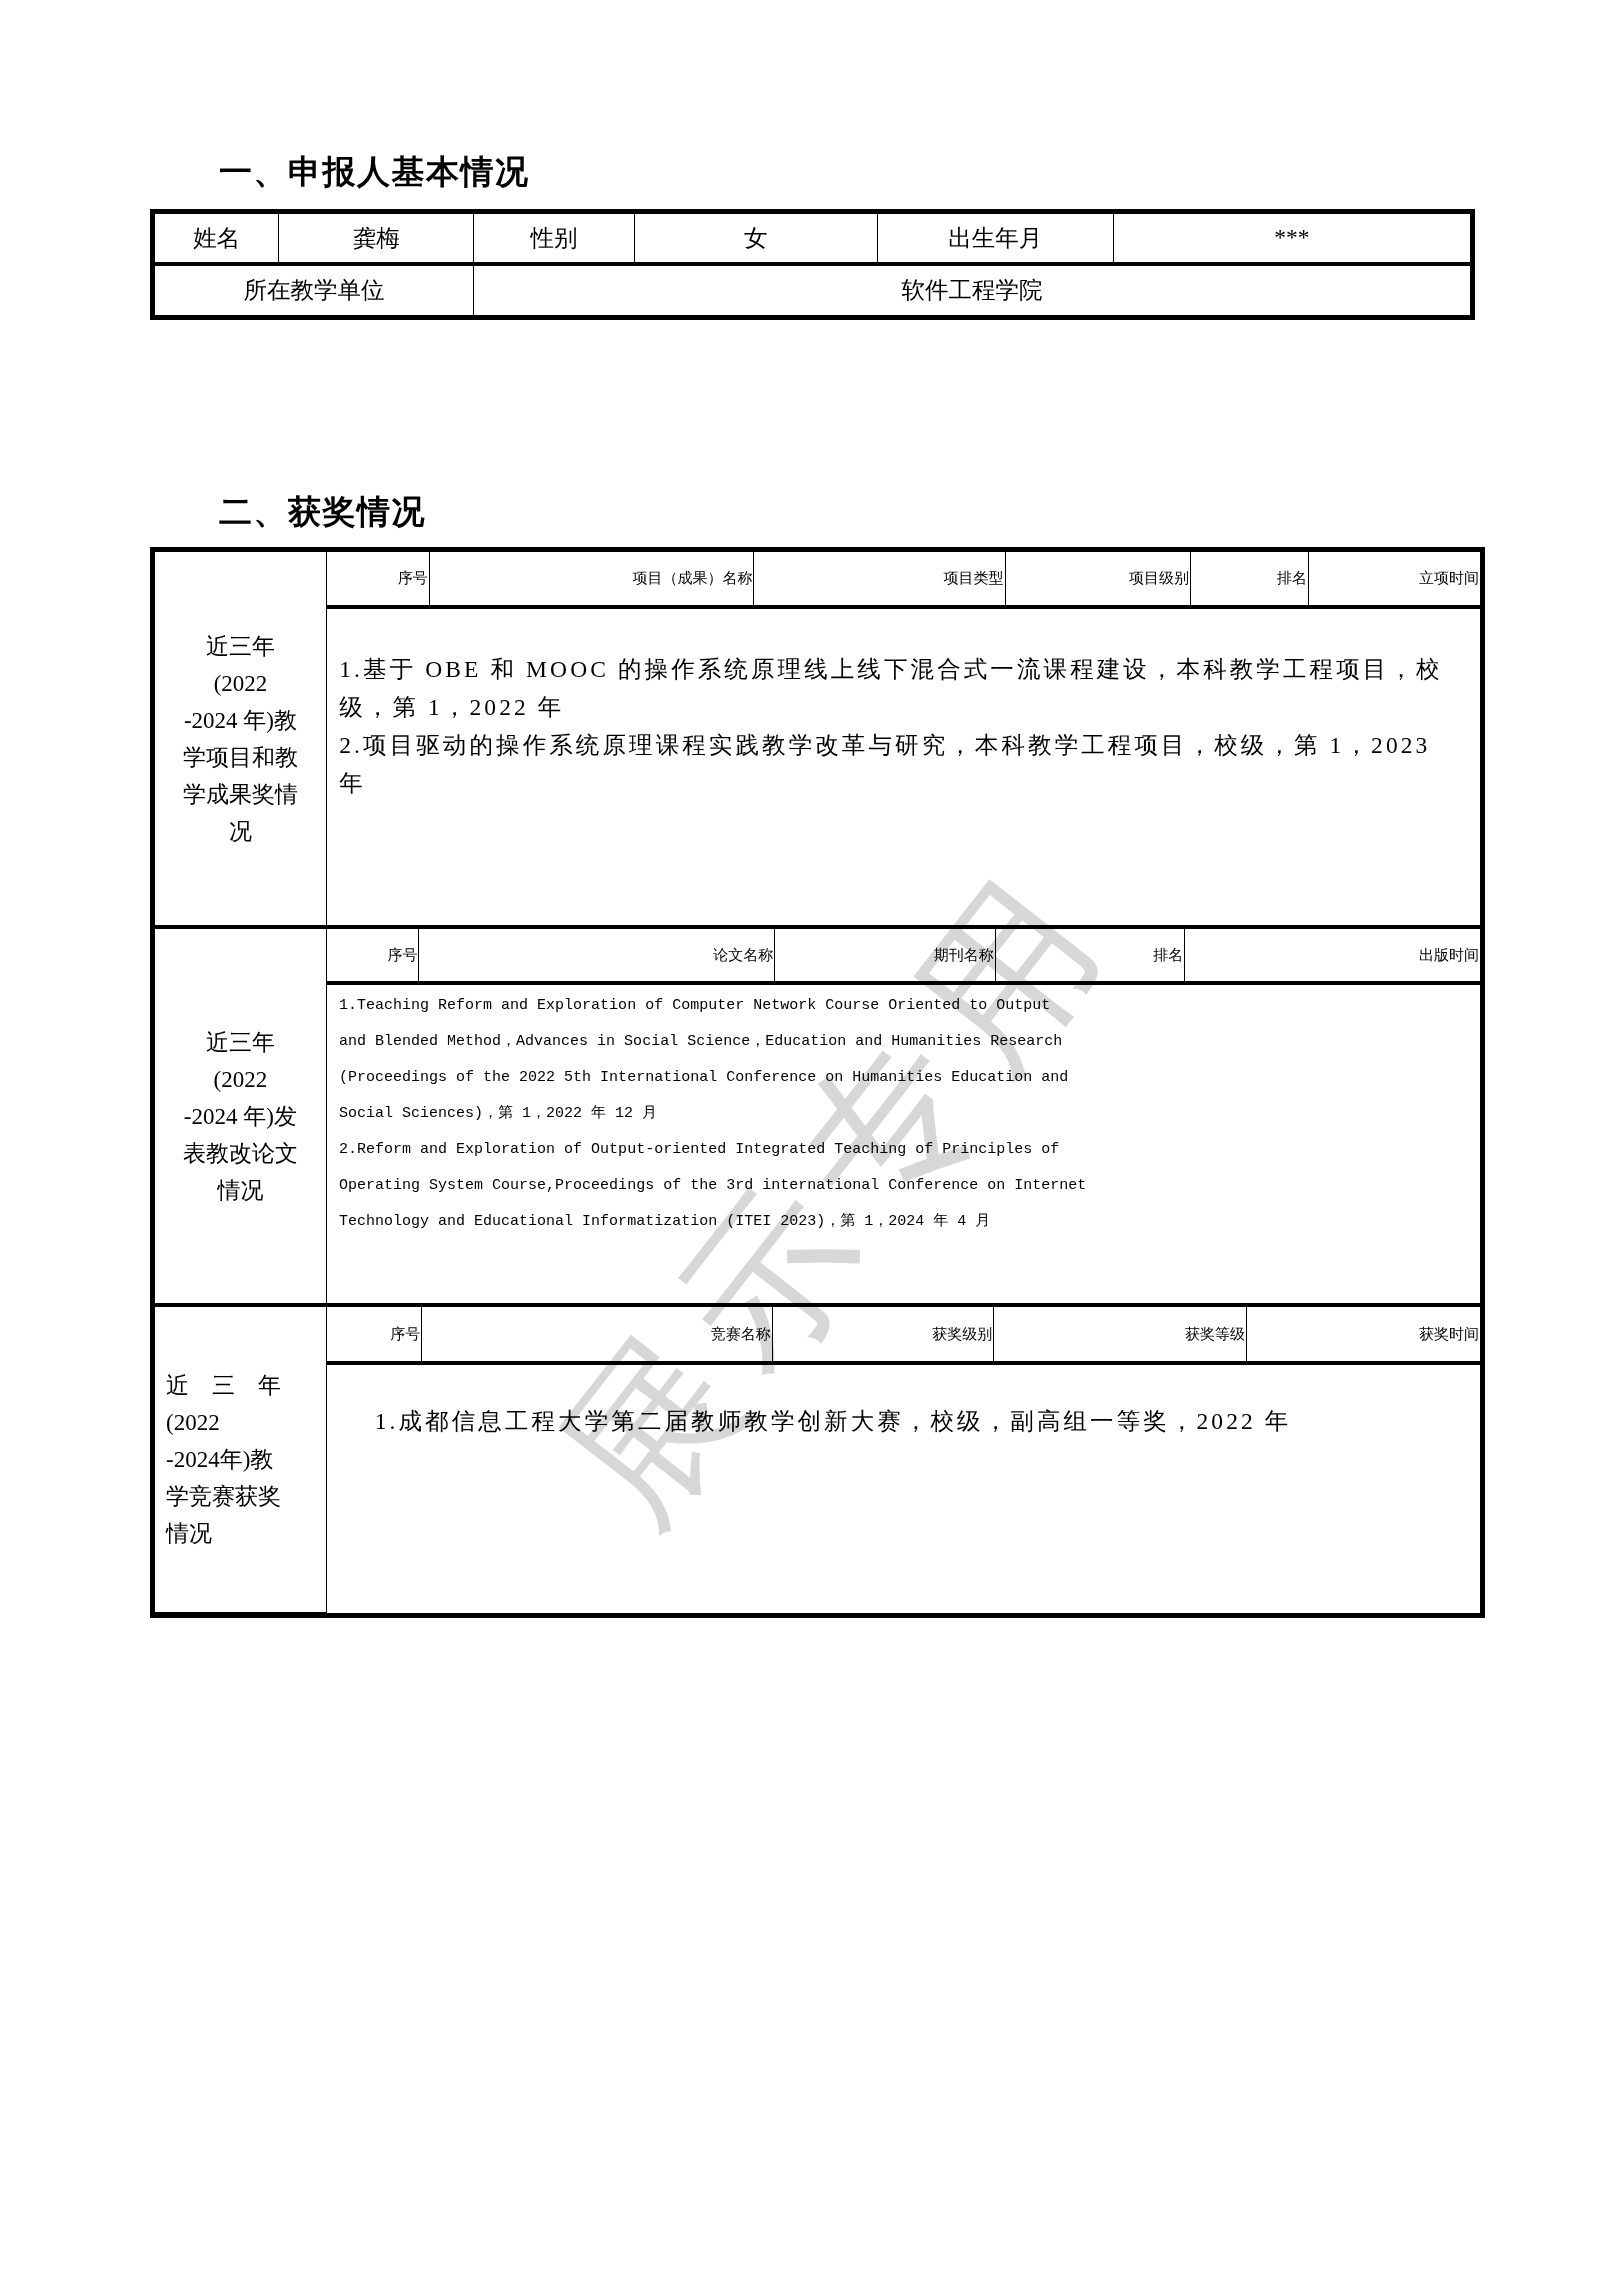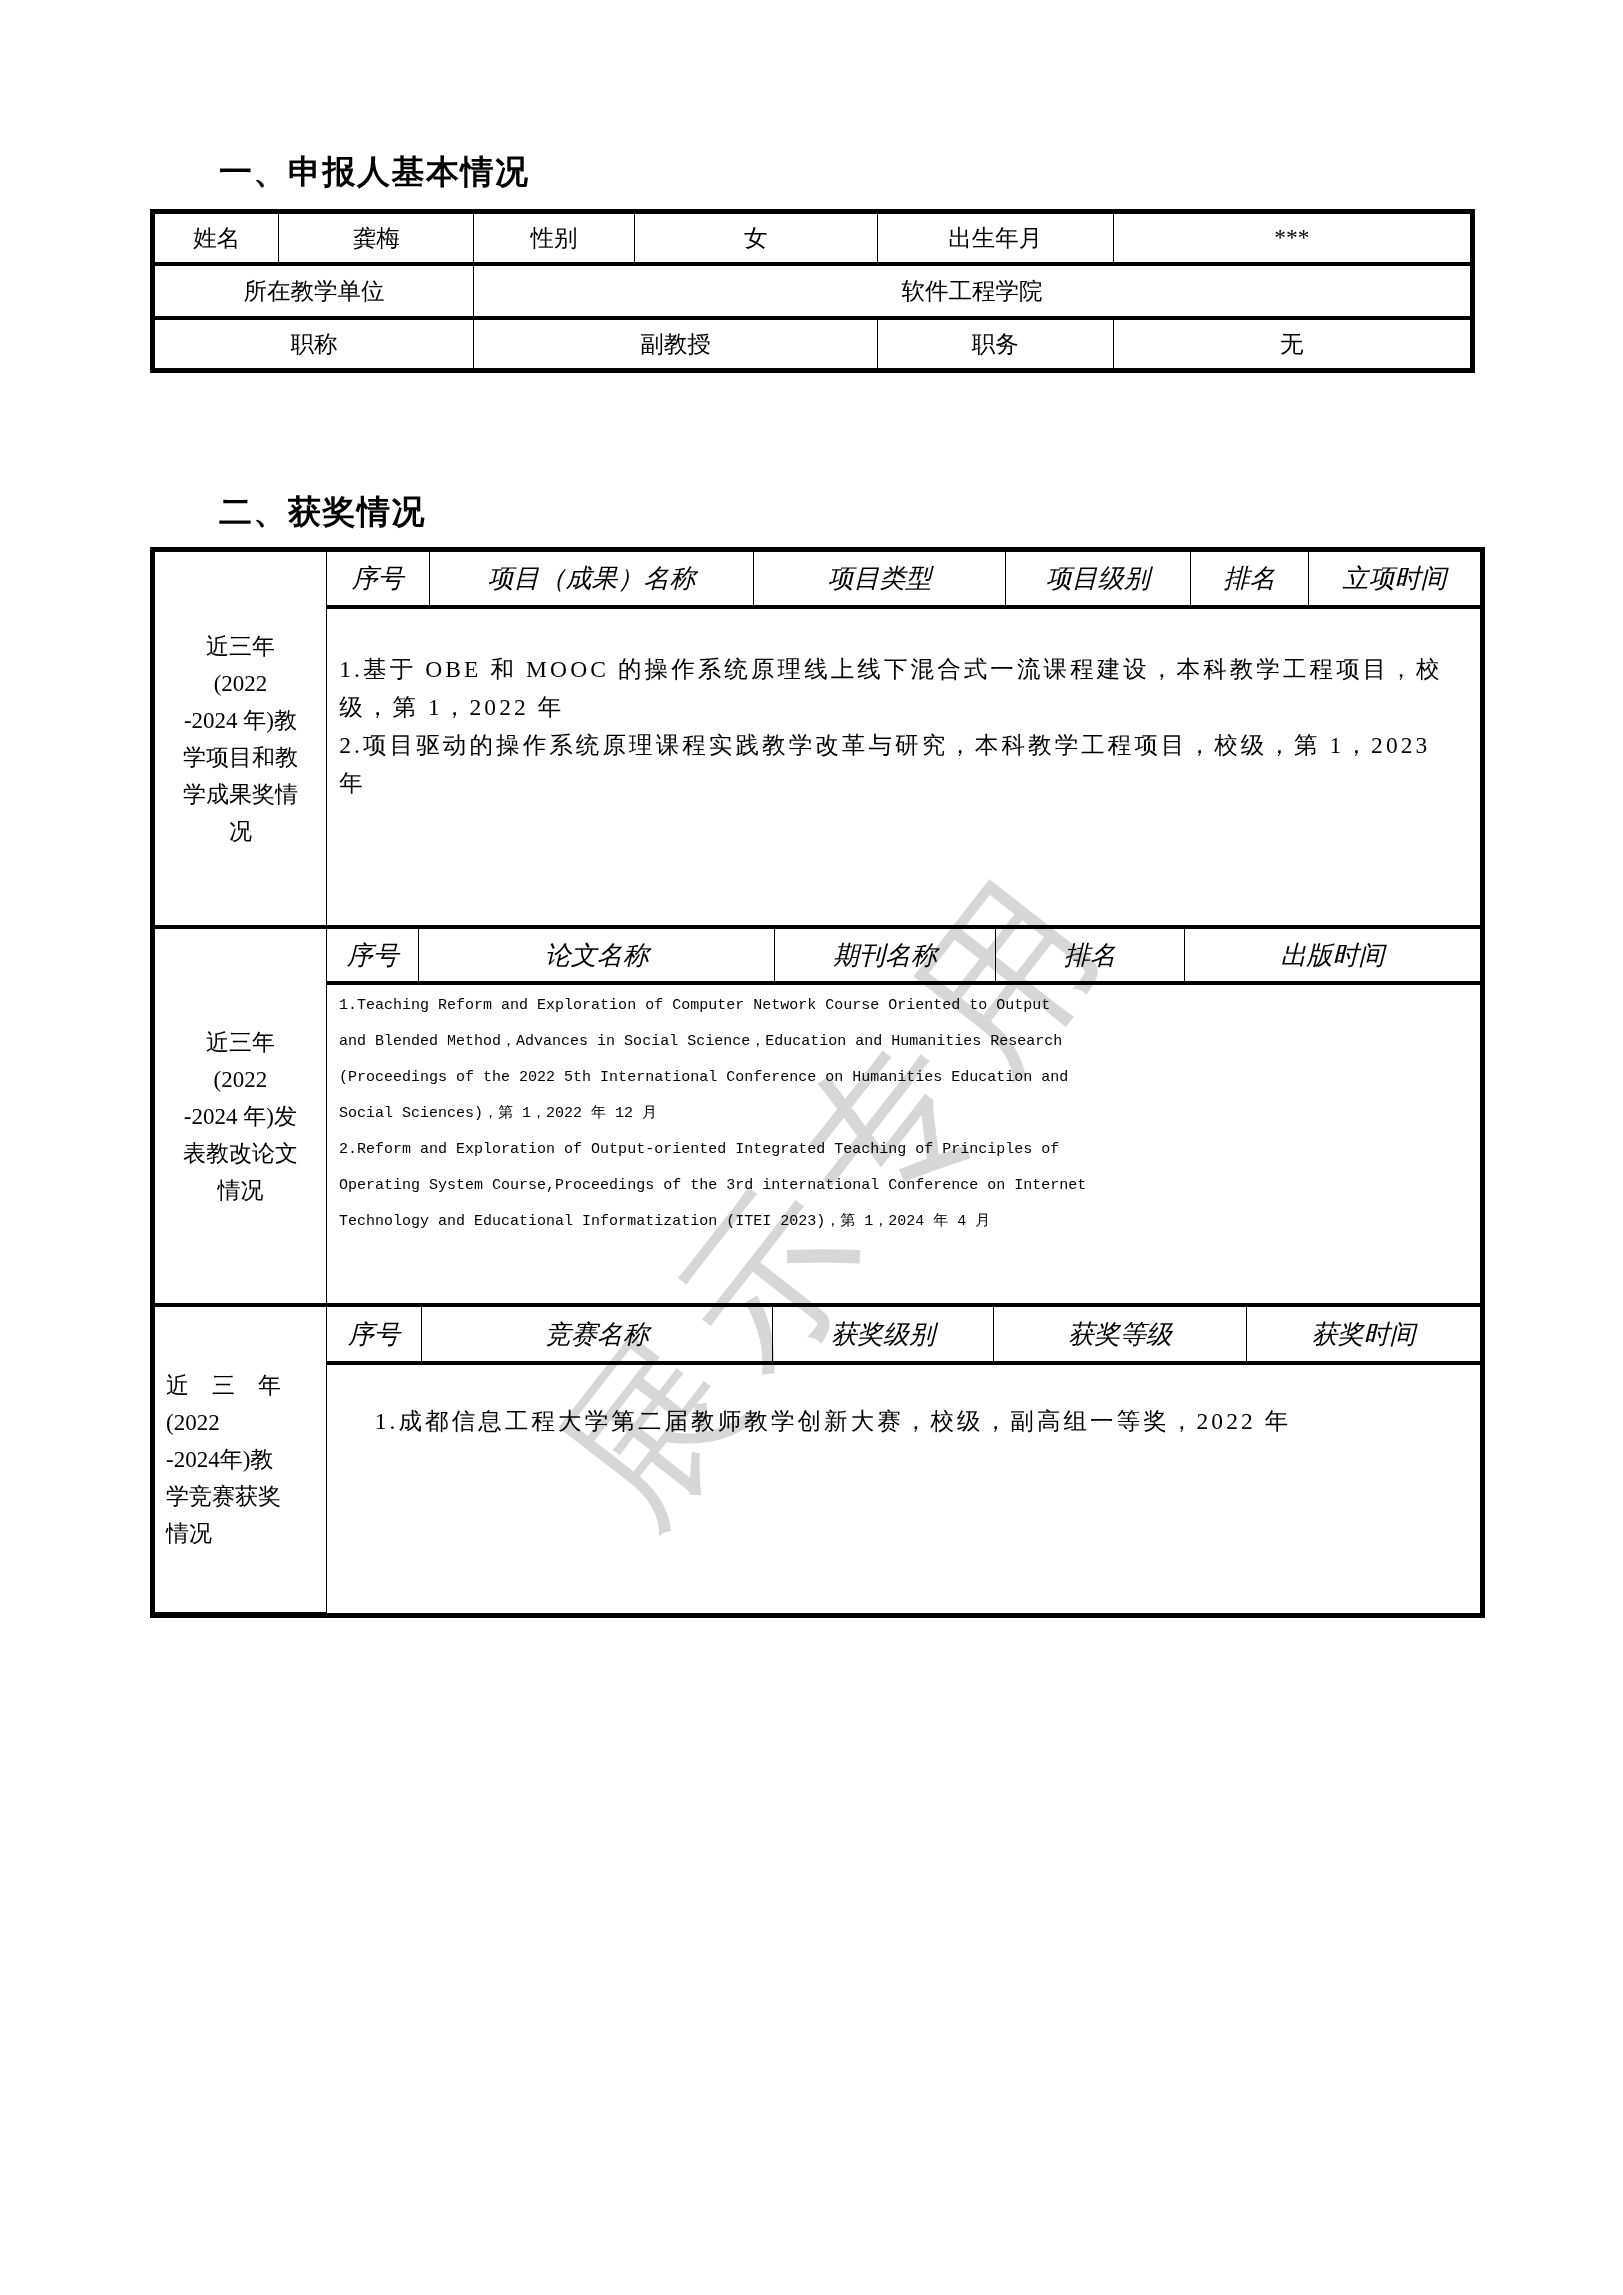--- a/index.html
+++ b/index.html
@@ -77,24 +77,23 @@
   }
   table.grp:not(:last-child) { border-bottom: 4.1px solid #000; }
   table.grp td { border: 1.5px solid #000; }
   table.grp tr:first-child td { border-top: 0; }
   table.grp td:first-child { border-left: 0; }
   table.grp td:last-child { border-right: 0; }
   table.grp tr.hrow td.hd { border-bottom: 4.1px solid #000; }
   table.grp tr.crow td { border-bottom: 0; }
 
   td.hd {
-    text-align: center;
+    text-align: right;
     vertical-align: middle;
-    font-size: 26px;
-    font-style: italic;
+    font-size: 15px;
   }
   td.rowlabel {
     text-align: center;
     vertical-align: middle;
     font-size: 23px;
     line-height: 37px;
     white-space: pre-line;
     padding: 0 4.1px;
     border-bottom: 0;
   }
@@ -140,26 +139,20 @@
       <td>姓名</td>
       <td>龚梅</td>
       <td>性别</td>
       <td>女</td>
       <td>出生年月</td>
       <td>***</td>
     </tr>
     <tr style="height:54px">
       <td colspan="2">所在教学单位</td>
       <td colspan="4">软件工程学院</td>
-    </tr>
-    <tr style="height:53px">
-      <td colspan="2">职称</td>
-      <td colspan="2">副教授</td>
-      <td>职务</td>
-      <td>无</td>
     </tr>
   </tbody>
     </table>
 
   <h1 class="sec-title t2">二、获奖情况</h1>
 
   <div class="awards">
 
     <table class="grp">
       <colgroup>

